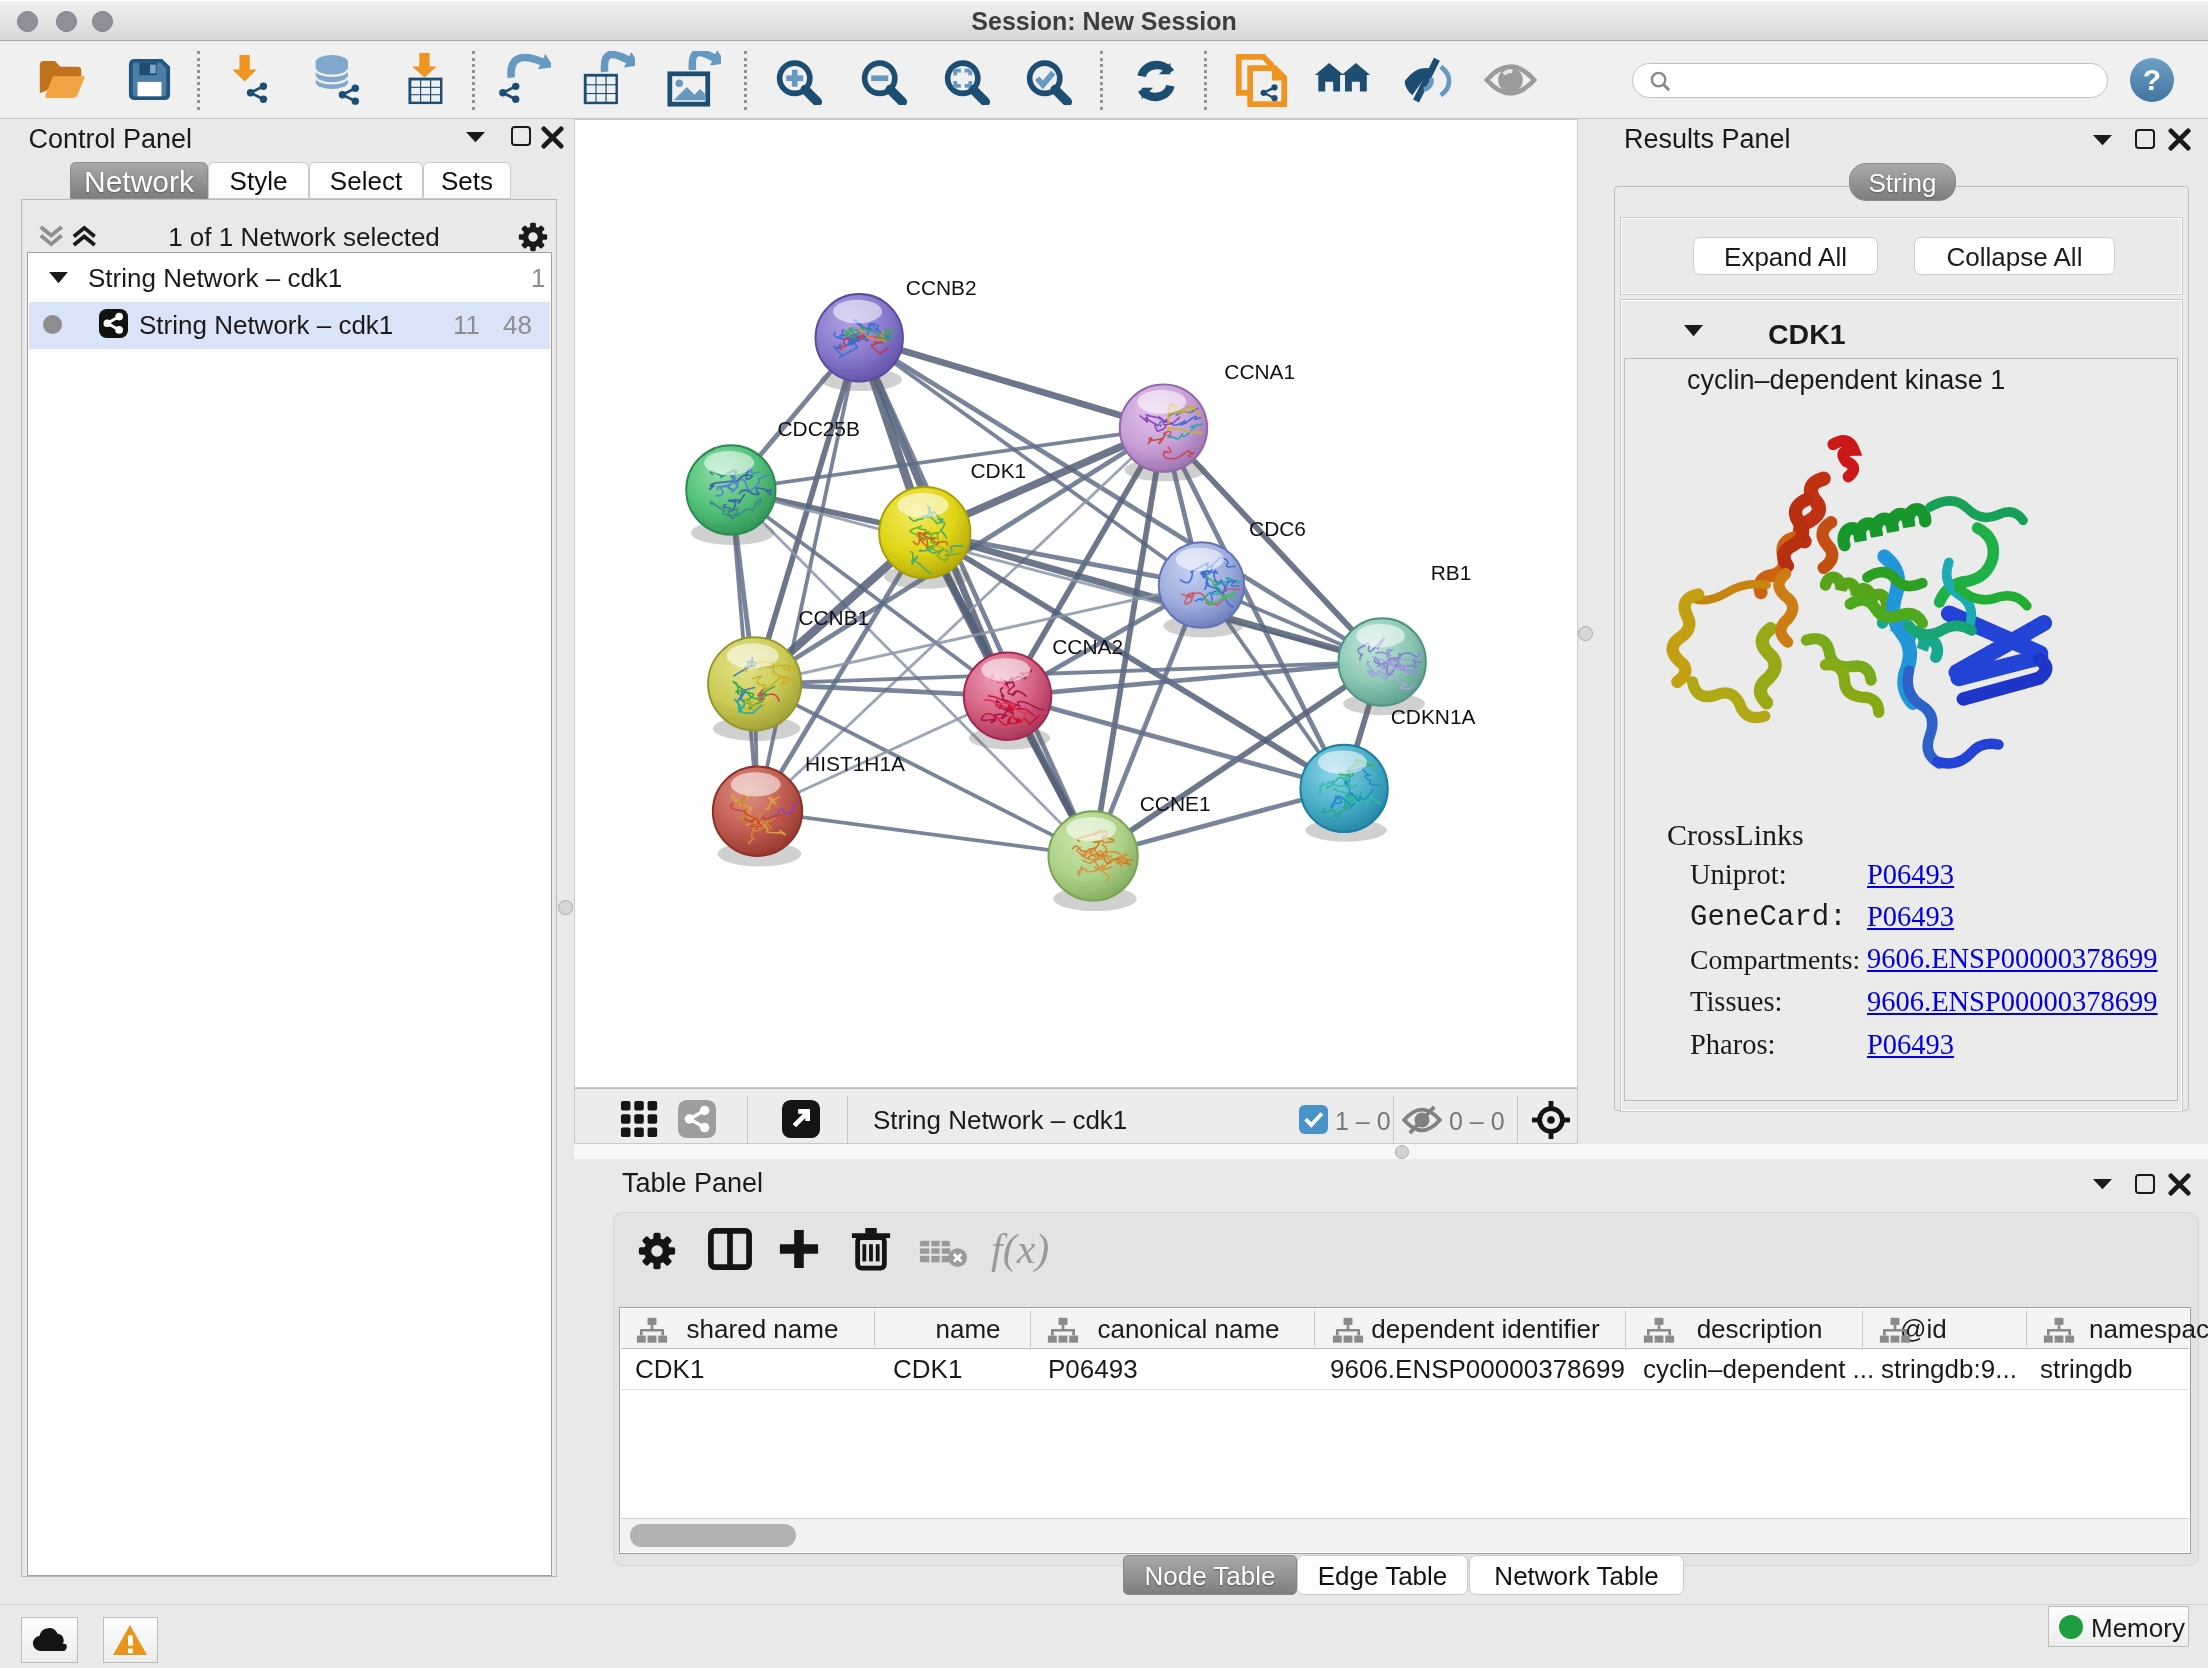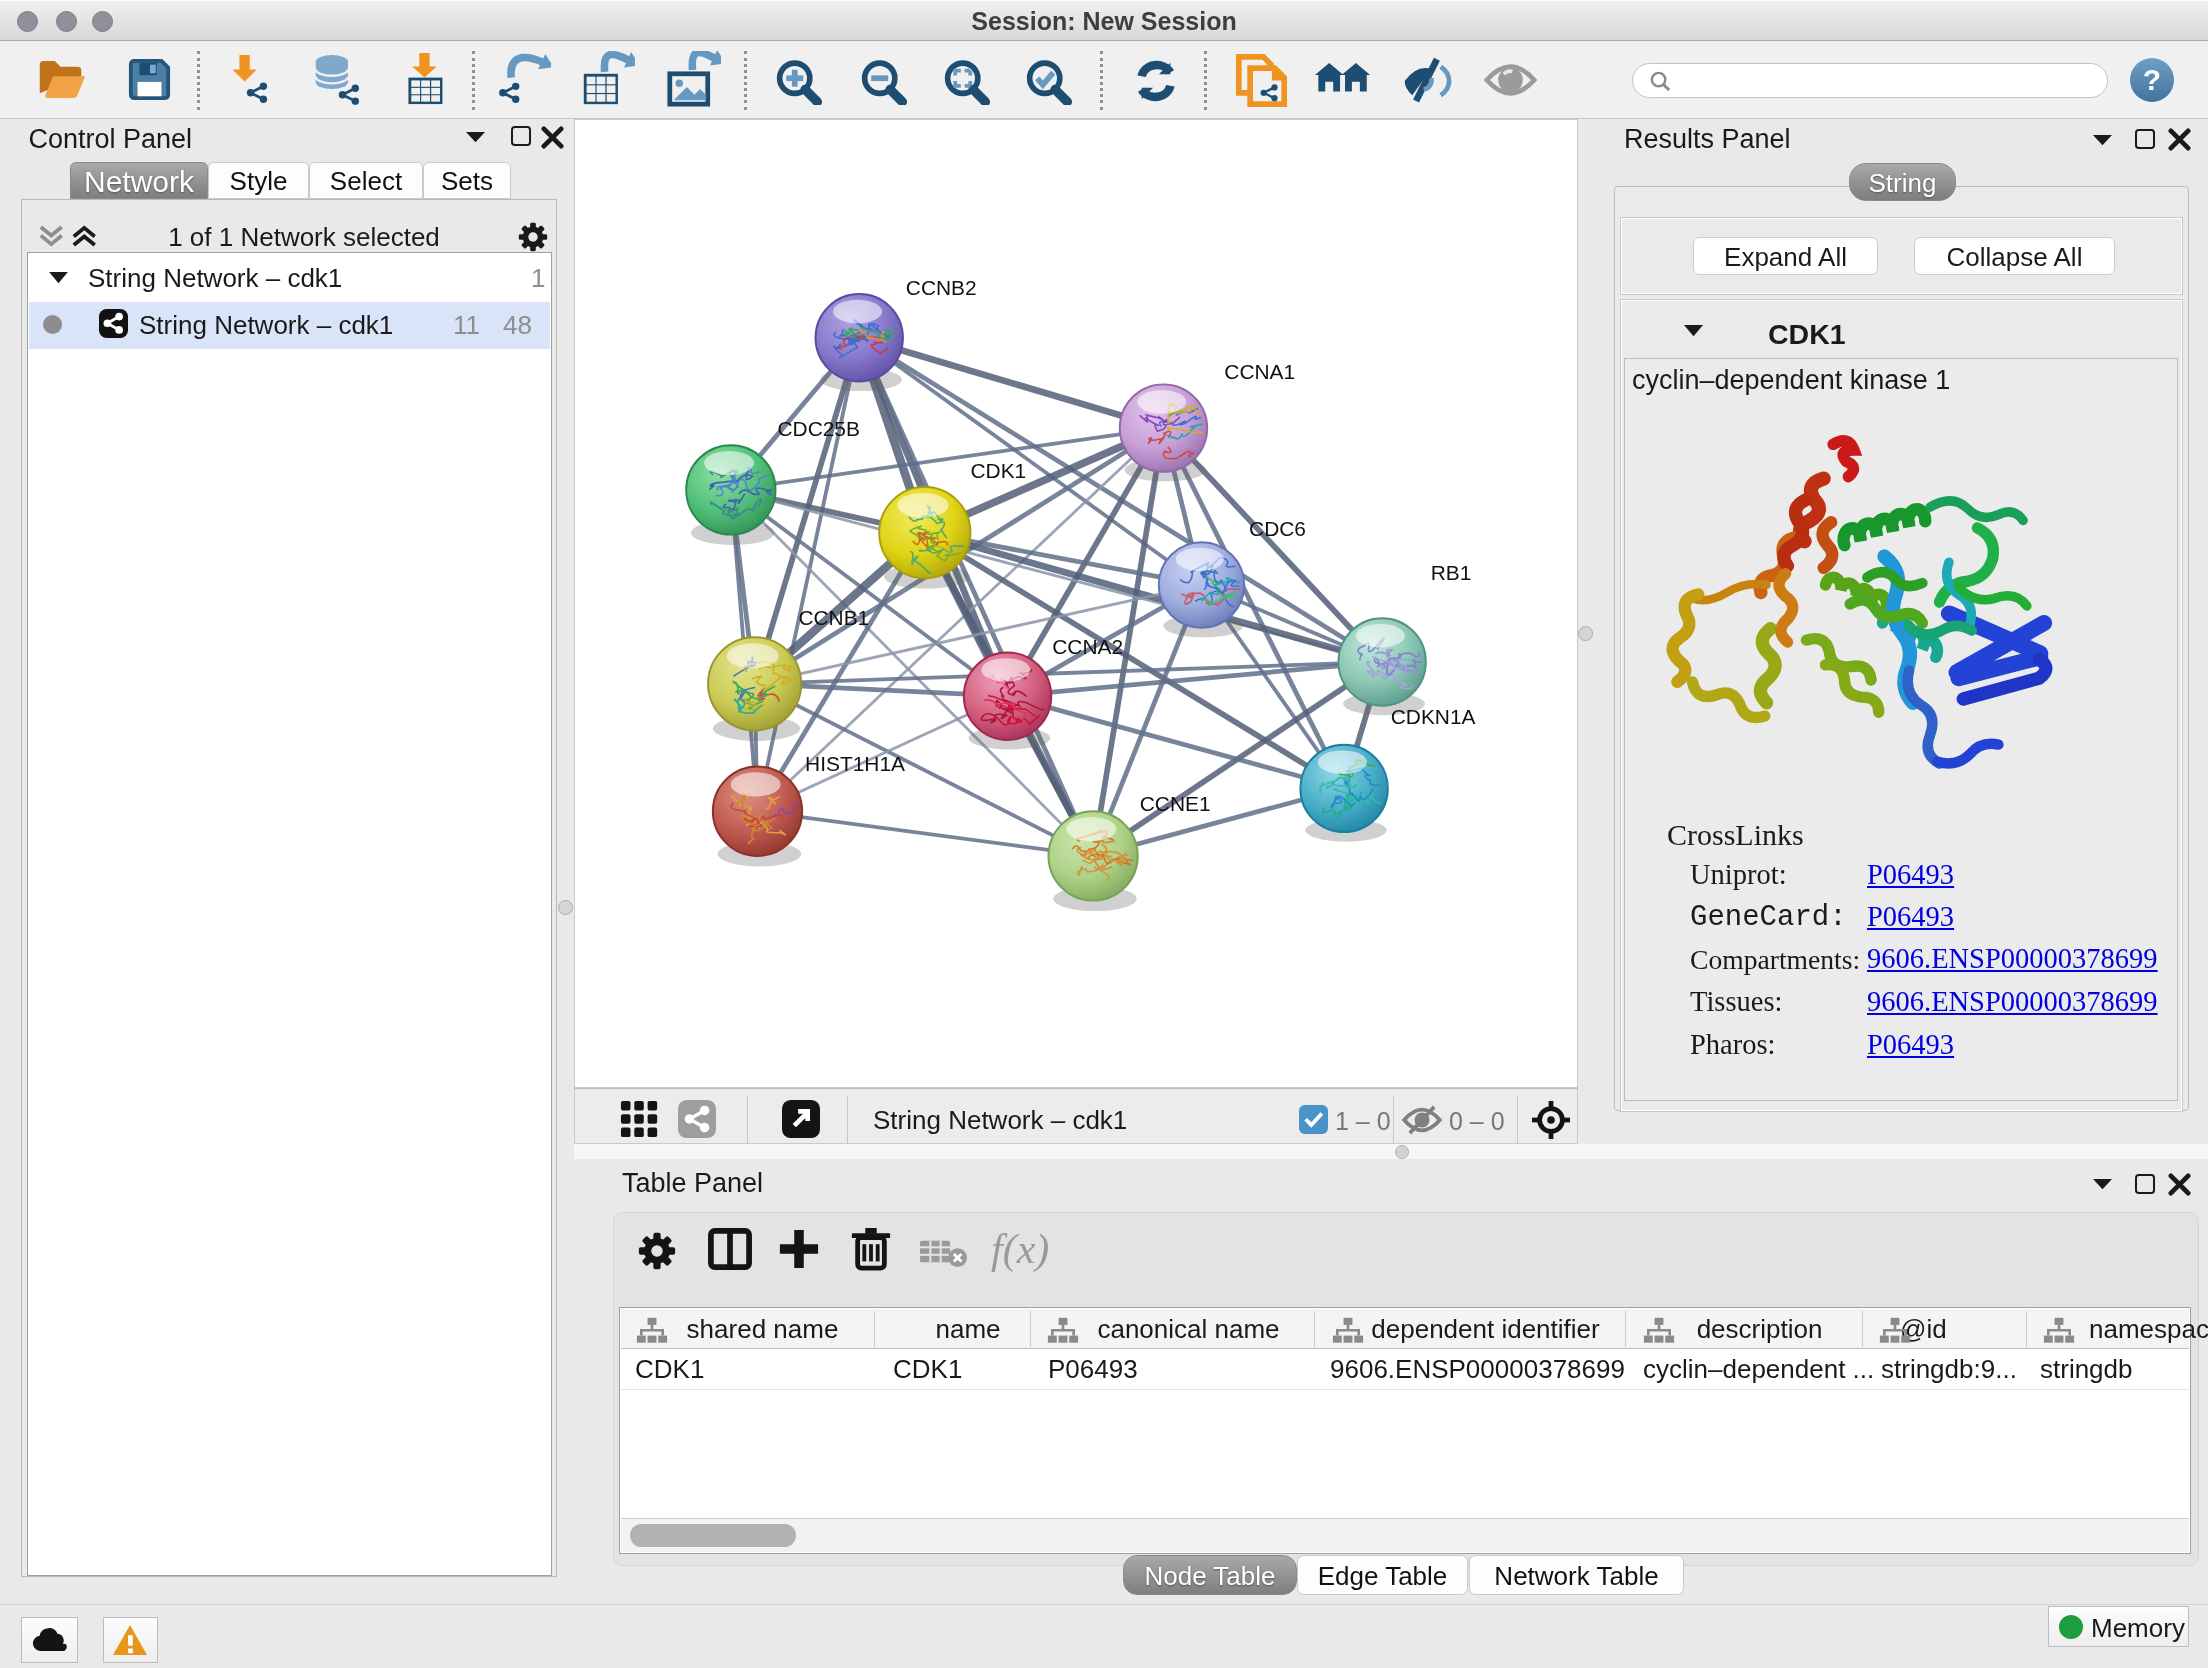--- a/index.html
+++ b/index.html
@@ -609,21 +609,21 @@
 <div class="abs" style="left:1849px;top:163px;width:107px;height:38px;background:linear-gradient(#a9a9a9,#7e7e7e);border:1px solid #8a8a8a;border-radius:17px;color:#fff;text-align:center;line-height:38px;font-size:26px;text-shadow:0 1px 1.9px #555">String</div>
 <div class="abs" style="left:1620px;top:217px;width:563px;height:78px;border:1px solid #c9c9c9;box-shadow:inset 0 0 0 1px #fff"></div>
 <div class="abs" style="left:1693px;top:237px;width:185px;height:38px;background:#fff;border:1px solid #cdcdcd;border-radius:6.7px;text-align:center;line-height:38px;font-size:26px">Expand All</div>
 <div class="abs" style="left:1914px;top:237px;width:201px;height:38px;background:#fff;border:1px solid #cdcdcd;border-radius:6.7px;text-align:center;line-height:38px;font-size:26px">Collapse All</div>
 <div class="abs" style="left:1620px;top:299px;width:563px;height:813px;border:1px solid #c9c9c9;box-shadow:inset 0 0 0 1px #fff"></div>
 <svg class="ic" style="left:1682px;top:323px" width="23" height="14.3" viewBox="0 0 24 15">
     <path d="M2 2 h20 l-10 12 Z" fill="#1a1a1a"></path>
   </svg>
 <div class="abs" style="left:1768px;top:318px;font-size:28.5px;font-weight:bold">CDK1</div>
 <div class="abs" style="left:1624px;top:358px;width:554px;height:743px;border:1px solid #bcbcbc;background:#ebebeb"></div>
-<div class="abs" style="left:1632px;top:365px;font-size:27px">cyclin–dependent kinase 1</div>
+<div class="abs" style="left:1687px;top:365px;font-size:27px">cyclin–dependent kinase 1</div>
 
 <svg class="ic" style="left:1664px;top:433px" width="399" height="342" viewBox="0 0 420 360">
 <g fill="none" stroke-linecap="round">
 <path d="M178 12 q16 -10 22 6 q-18 0 -8 12 q14 6 2 16" stroke="#cc1818" stroke-width="12"></path>
 <path d="M168 48 q-20 6 -10 22 q12 12 -4 22 q-18 8 -6 22" stroke="#c03012" stroke-width="15"></path>
 <path d="M140 110 q-18 2 -14 20 q4 16 -12 20 q-16 2 -12 18" stroke="#cc6212" stroke-width="14"></path>
 <path d="M108 160 q-22 -4 -42 8 q-20 12 -36 6" stroke="#c88410" stroke-width="9"></path>
 <path d="M36 170 q-20 4 -12 22 q8 14 -8 24 q-14 10 0 24 q14 10 -2 22" stroke="#c2a012" stroke-width="13"></path>
 <path d="M30 262 q4 20 24 14 q18 -8 26 10 q6 18 26 12" stroke="#b0a814" stroke-width="12"></path>
 <path d="M112 206 q-16 12 -2 26 q14 12 0 26 q-16 12 -2 26" stroke="#98a816" stroke-width="14"></path>
@@ -776,21 +776,21 @@
 <div class="abs" style="left:635px;top:1354px;font-size:26px">CDK1</div>
 <div class="abs" style="left:893px;top:1354px;font-size:26px">CDK1</div>
 <div class="abs" style="left:1048px;top:1354px;font-size:26px">P06493</div>
 <div class="abs" style="left:1330px;top:1354px;font-size:26px">9606.ENSP00000378699</div>
 <div class="abs" style="left:1643px;top:1354px;font-size:26px">cyclin–dependent ...</div>
 <div class="abs" style="left:1881px;top:1354px;font-size:26px">stringdb:9...</div>
 <div class="abs" style="left:2040px;top:1354px;font-size:26px">stringdb</div>
 <div class="abs" style="left:621px;top:1389px;width:1568px;height:0;border-top:1px solid #e2e2e2"></div>
 <div class="abs" style="left:621px;top:1518px;width:1568px;height:34px;background:#f2f2f2;border-top:1px solid #cfcfcf"></div>
 <div class="abs" style="left:630px;top:1524px;width:166px;height:23px;background:#b2b2b2;border-radius:11.4px"></div>
-<div class="abs" style="left:1123px;top:1555px;width:174px;height:40px;background:linear-gradient(#a9a9a9,#7e7e7e);border:1px solid #8a8a8a;border-radius:14px;color:#fff;text-align:center;line-height:40px;font-size:26px;text-shadow:0 1px 1.9px #555">Node Table</div>
+<div class="abs" style="left:1123px;top:1555px;width:174px;height:40px;background:linear-gradient(#a9a9a9,#7e7e7e);border:1px solid #8a8a8a;border-radius:5px;color:#fff;text-align:center;line-height:40px;font-size:26px;text-shadow:0 1px 1.9px #555">Node Table</div>
 <div class="abs" style="left:1297px;top:1555px;width:171px;height:40px;background:#fdfdfd;border:1px solid #c9c9c9;border-radius:6.7px;color:#111;text-align:center;line-height:40px;font-size:26px">Edge Table</div>
 <div class="abs" style="left:1469px;top:1555px;width:215px;height:40px;background:#fdfdfd;border:1px solid #c9c9c9;border-radius:6.7px;color:#111;text-align:center;line-height:40px;font-size:26px">Network Table</div>
 <div class="abs" style="left:0;top:1604px;width:2208px;height:0;border-top:1.9px solid #d2d2d2"></div>
 <div class="abs" style="left:21px;top:1617px;width:57px;height:46px;background:linear-gradient(#fdfdfd,#ededed);border:1.9px solid #bdbdbd"></div>
 <svg class="ic" style="left:32px;top:1628px" width="36" height="25" viewBox="0 0 38 26">
     <path d="M10 24 a8 8 0 0 1 -2 -16 a10 10 0 0 1 19 -2 a7 7 0 0 1 3 13 q2 -4 6 -2 a5 5 0 0 1 -2 7 Z" fill="#141414"></path>
   </svg>
 <div class="abs" style="left:103px;top:1617px;width:55px;height:46px;background:linear-gradient(#fdfdfd,#ededed);border:1.9px solid #bdbdbd"></div>
 <svg class="ic" style="left:111px;top:1623px" width="38" height="34" viewBox="0 0 40 36">
     <path d="M20 2 L38 34 H2 Z" fill="#e8951c"></path>

